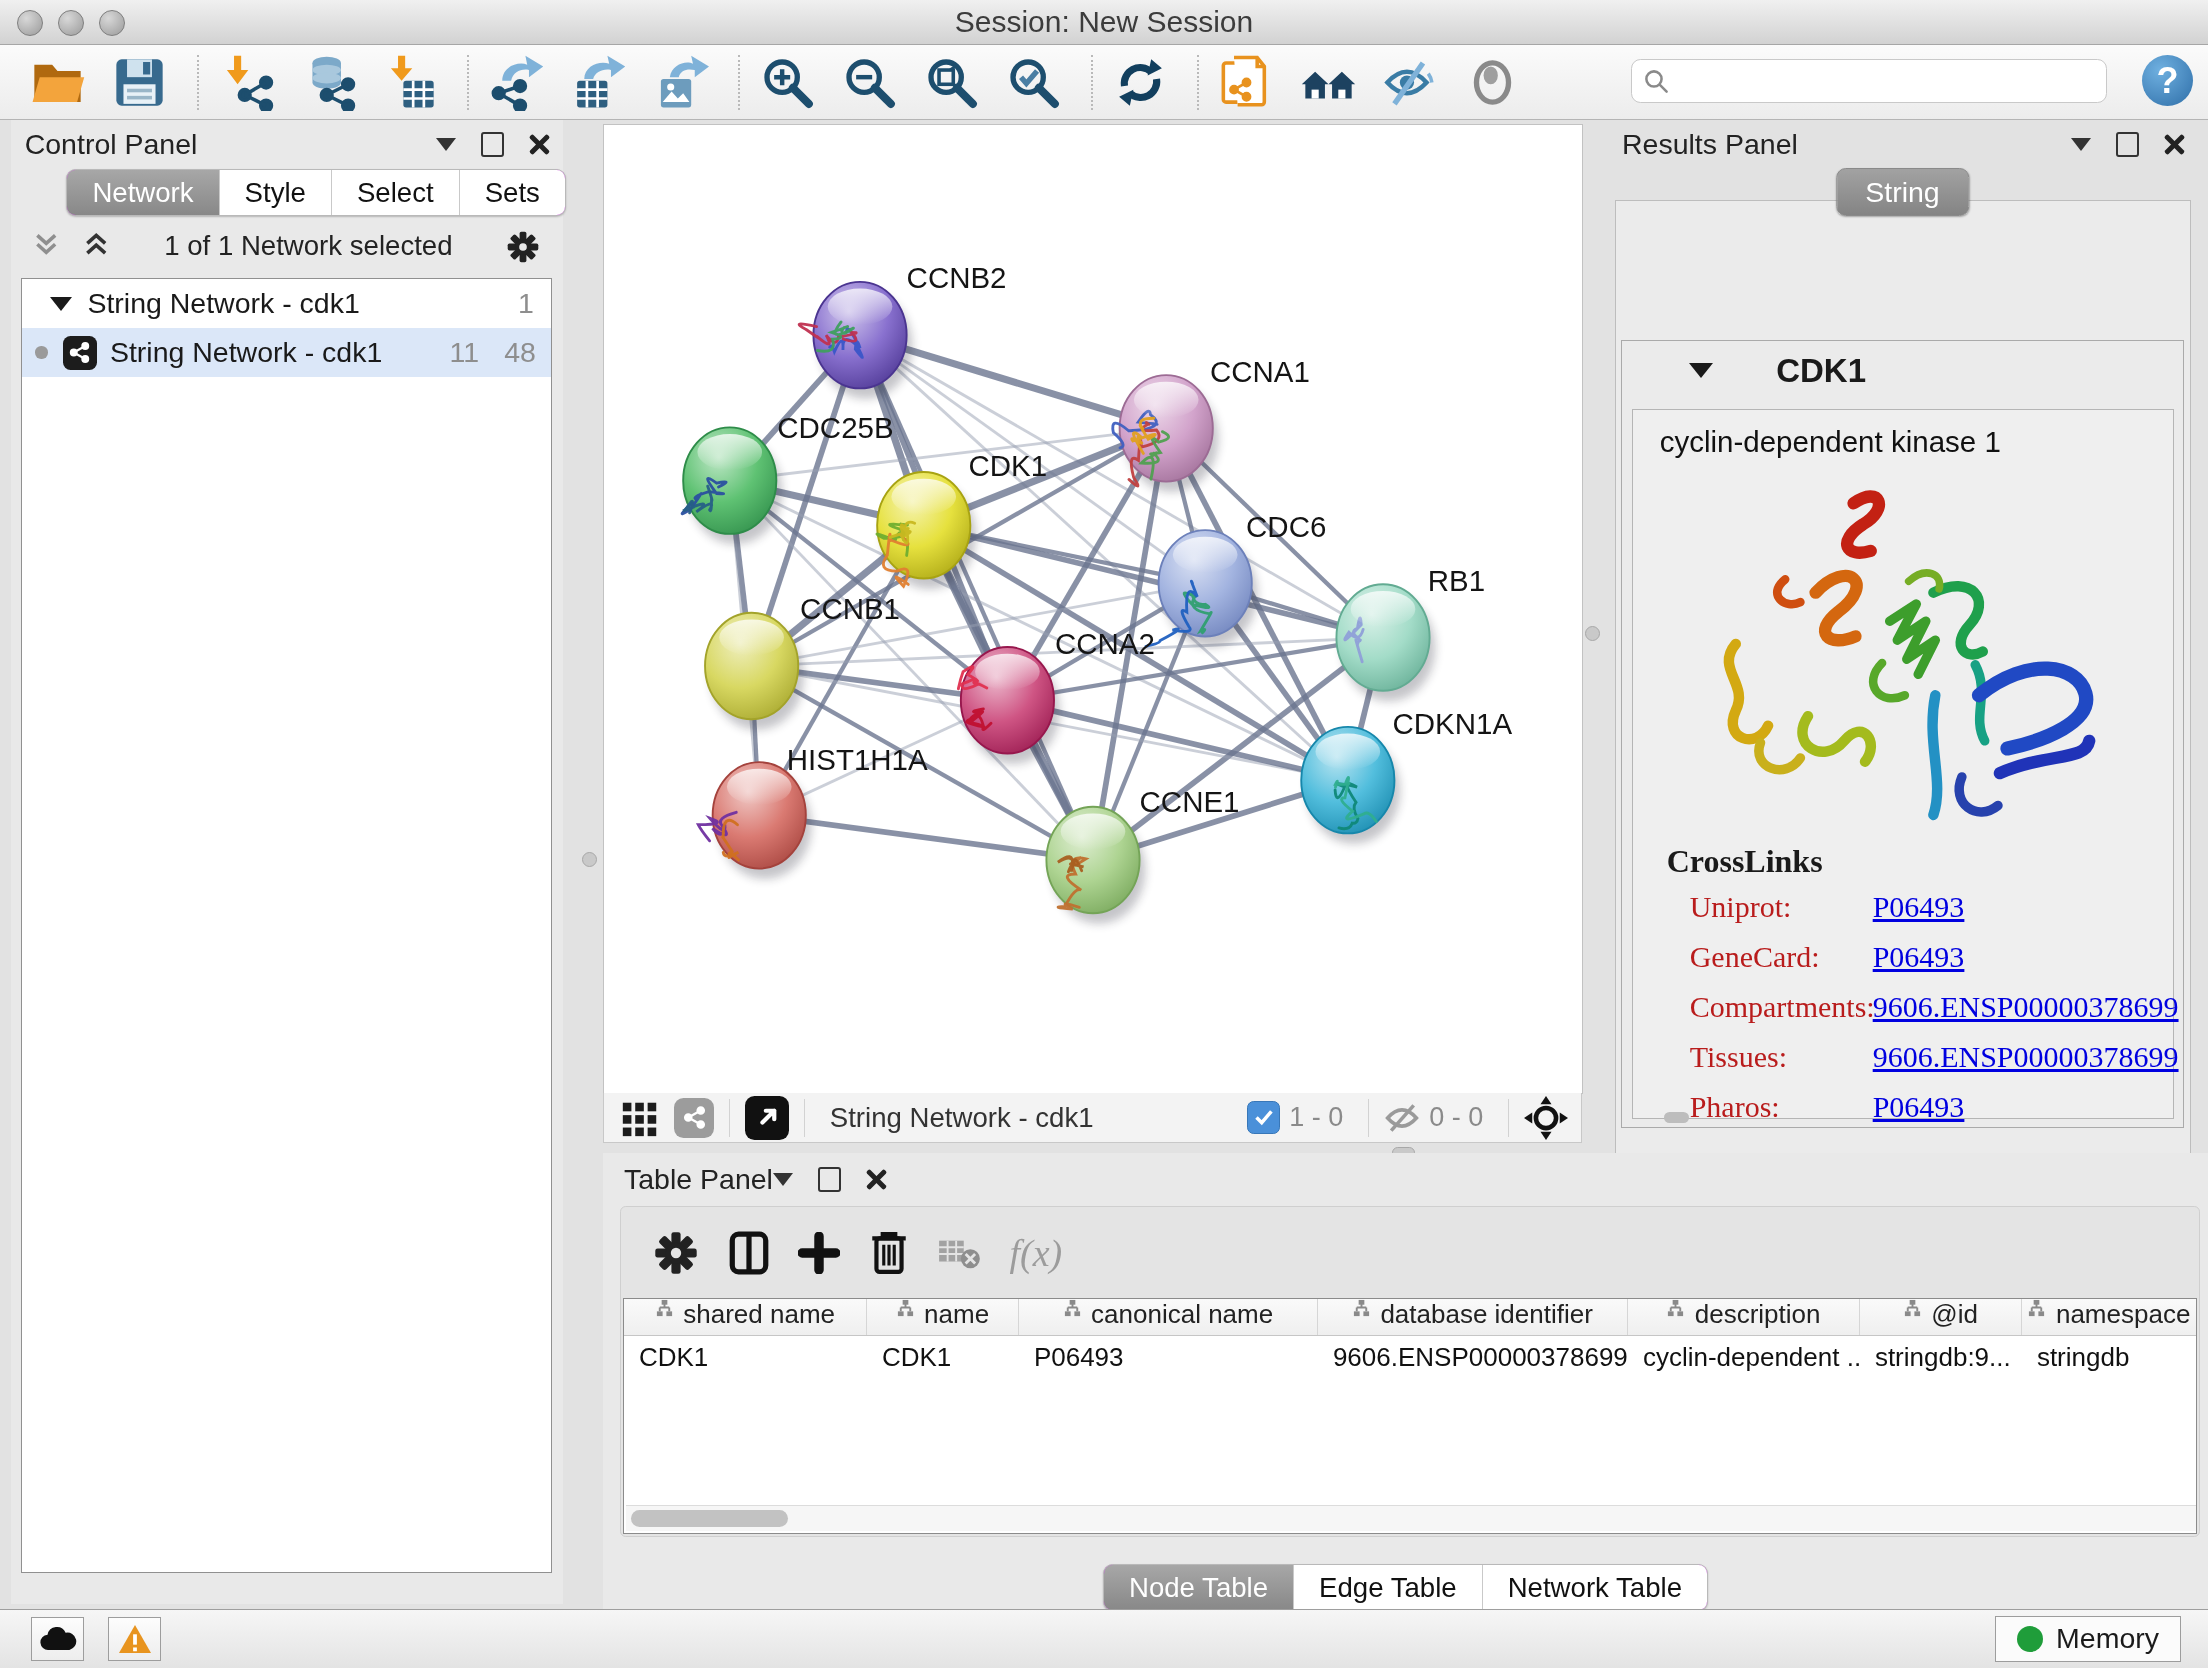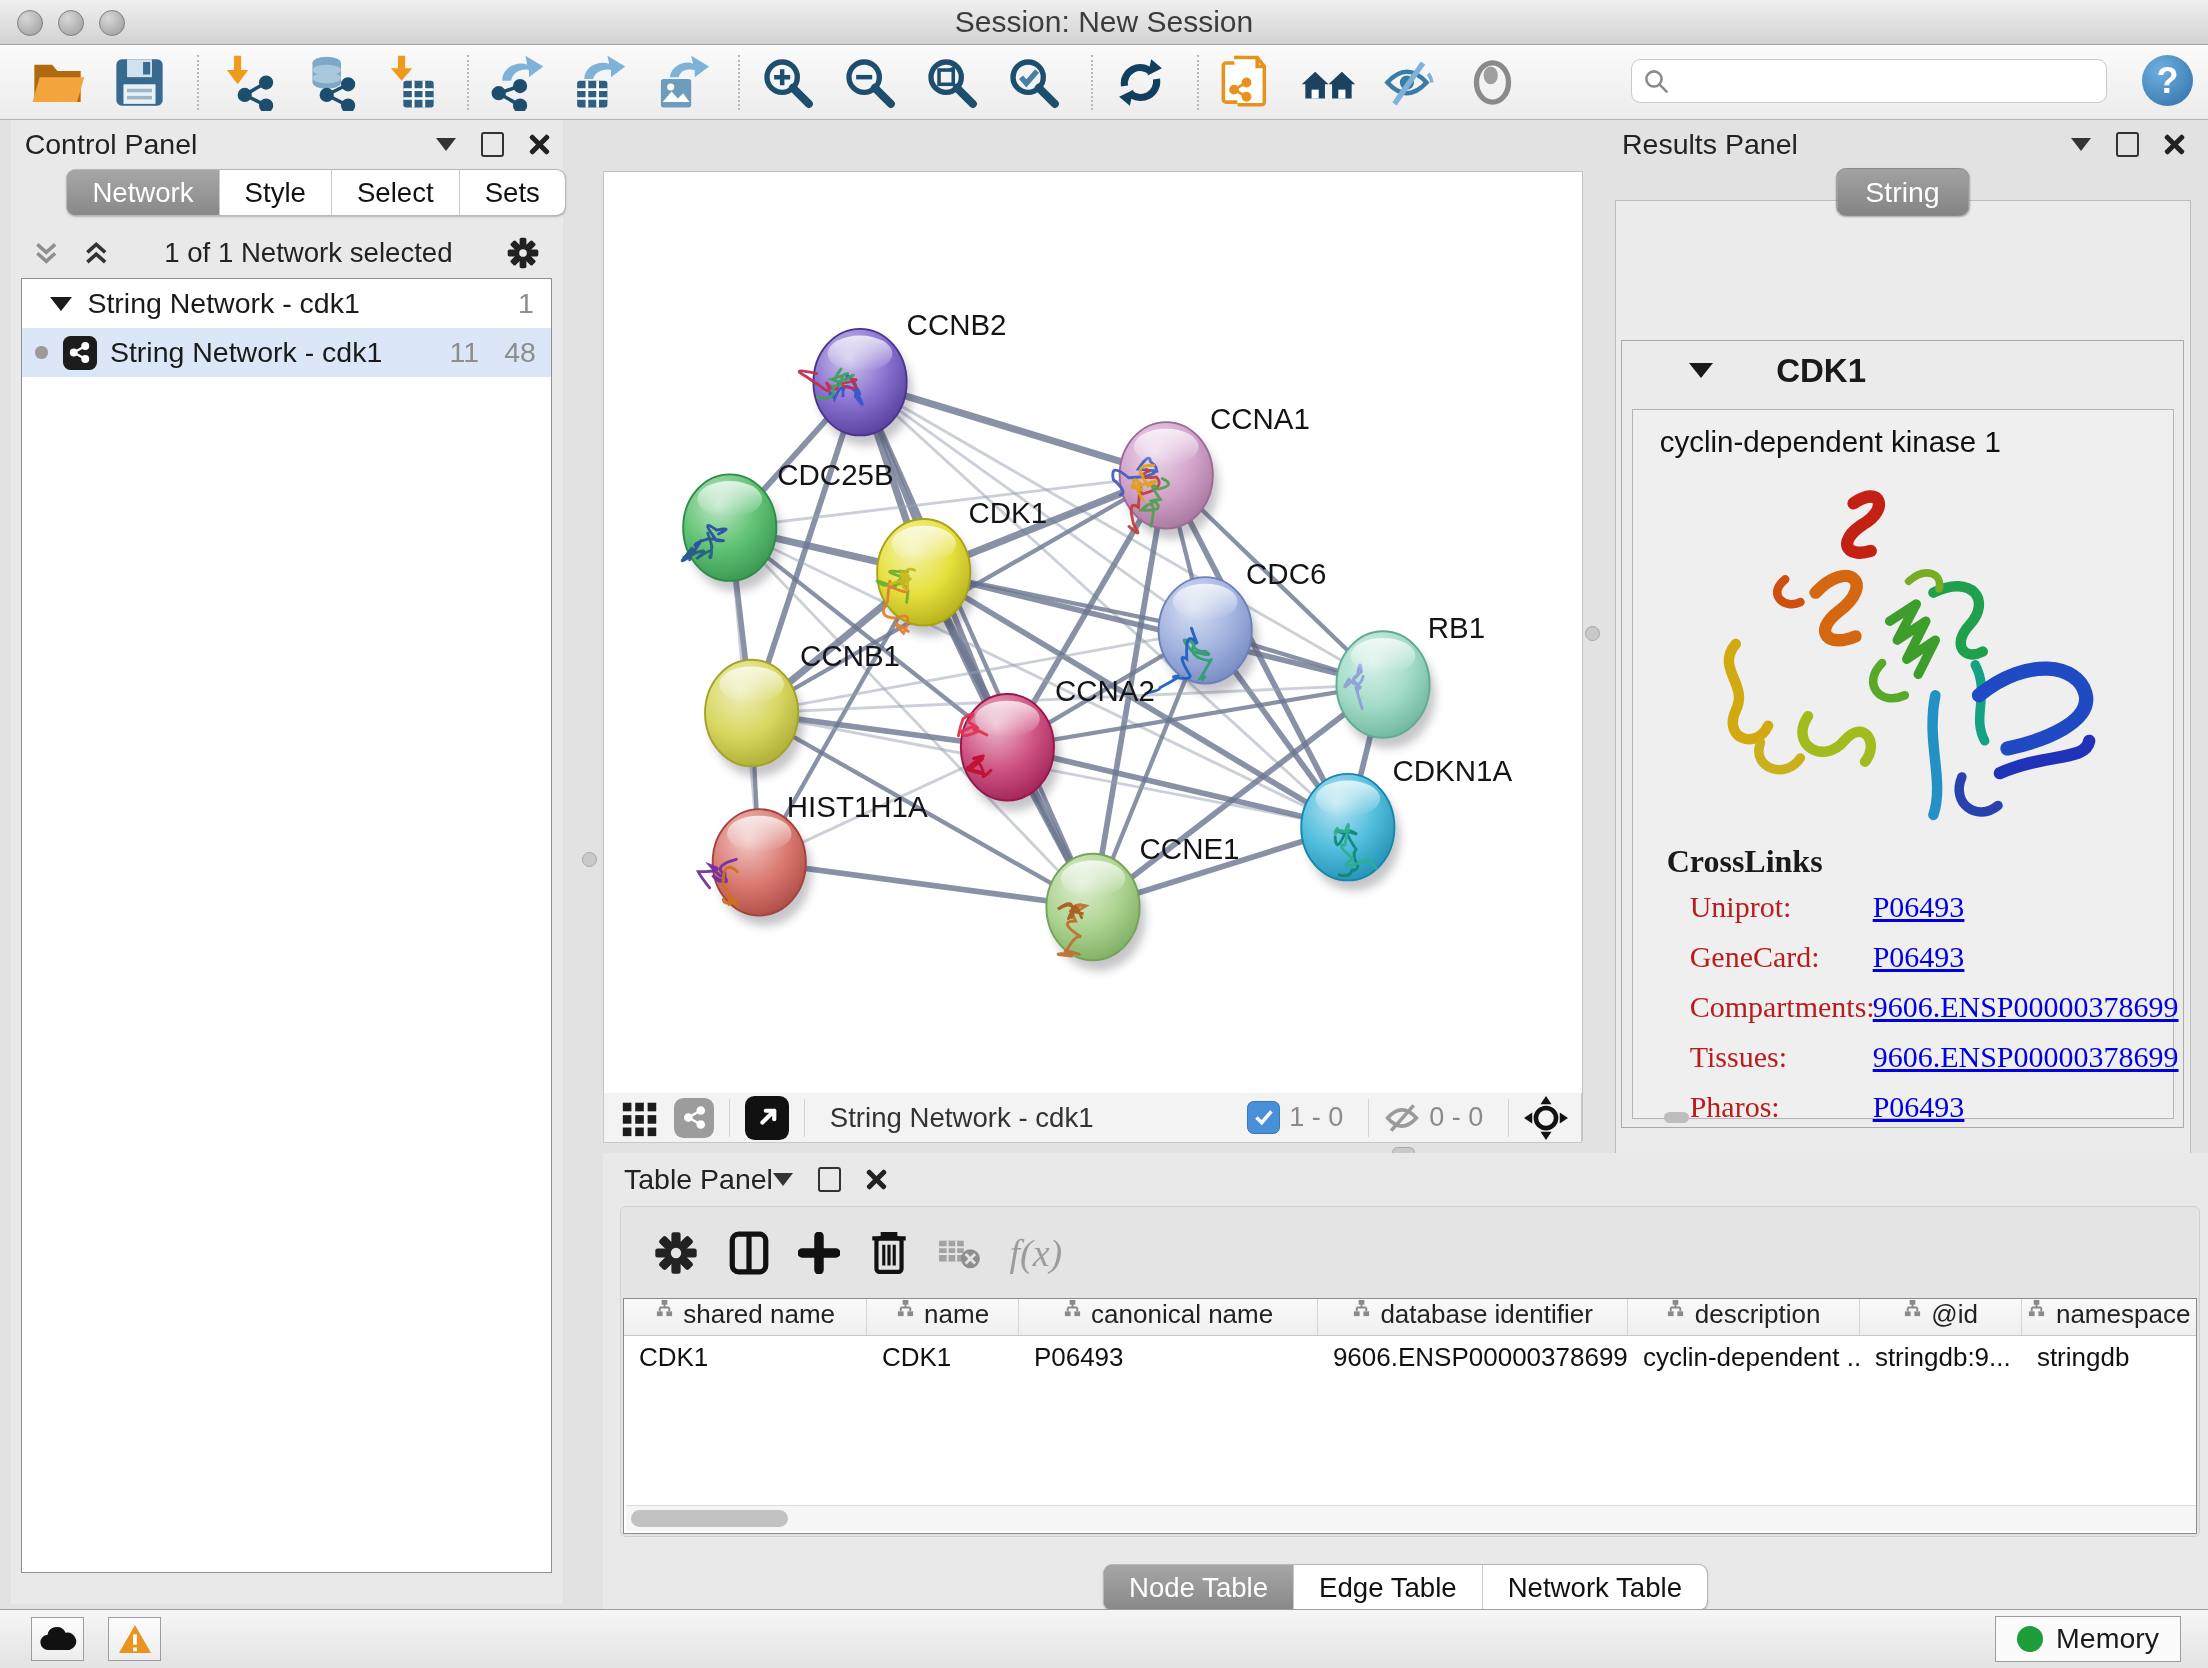--- a/index.html
+++ b/index.html
@@ -37,31 +37,31 @@
   .icn-x:before,.icn-x:after{content:"";position:absolute;left:-1.9px;top:8.6px;width:25px;height:4.8px;background:#222;border-radius:1.9px;}
   .icn-x:before{transform:rotate(45deg);}.icn-x:after{transform:rotate(-45deg);}
   .seg{display:inline-flex;border:1px solid #b9b9b9;border-radius:9.5px;overflow:hidden;box-shadow:0 1px 1.9px rgba(0,0,0,.22);background:#d946ef;}
   .seg .seg-tab{font-size:27.6px;padding:6.7px 25px;background:#fff;color:#111;border-right:1px solid #c9c9c9;white-space:nowrap;}
   .seg .seg-tab:last-child{border-right:none;}
   .seg .sel{background:linear-gradient(#a7a7a7,#888);color:#fff;}
   
   .control-panel{position:absolute;left:11.4px;top:120px;width:552px;height:1484px;background:#e9e9e9;}
   .cp-head{display:flex;justify-content:space-between;align-items:center;padding:7.6px 13.3px 0 13.3px;}
   .cp-tabs{position:absolute;left:55px;top:49px;}
-  .cp-status{position:absolute;left:0;top:110px;width:100%;height:46px;display:flex;align-items:center;}
+  .cp-status{position:absolute;left:0;top:110px;width:100%;height:46px;display:flex;}
   .chev{margin-left:21px;}
   .cp-status .stat-txt{flex:1;text-align:center;font-size:27.6px;color:#222;}
   .cp-list{position:absolute;left:9.5px;top:158px;width:531px;height:1295px;background:#fff;border:1.9px solid #909090;box-sizing:border-box;}
   .tree-row{height:49px;display:flex;align-items:center;font-size:28.5px;}
   .tree-row .cnt{color:#8e8e8e;margin-left:auto;}
   .row-sel{background:#dbe7f8;}
   .share-badge{width:34px;height:34px;border-radius:7.6px;background:#1c1c1c;display:flex;align-items:center;justify-content:center;margin-right:13.3px;}
   .dot-gray{width:12.4px;height:12.4px;border-radius:50%;background:#9a9a9a;margin:0 15px 0 13.3px;}
   
-  .net-canvas{position:absolute;left:603px;top:124px;width:978px;height:968px;background:#fff;border:1px solid #c2c2c2;box-sizing:content-box;margin-top:47px;}
+  .net-canvas{position:absolute;left:603px;top:124px;width:978px;height:968px;background:#fff;border:1px solid #c2c2c2;box-sizing:content-box;}
   .net-navbar{position:absolute;left:603px;top:1093px;width:979px;height:50px;background:#f3f3f3;
     border:1px solid #c8c8c8;border-top:none;display:flex;align-items:center;box-sizing:border-box;}
   .nv-div{height:38px;border-left:1.9px solid #d2d2d2;margin:0 15px;}
   .nv-name{font-size:27.6px;color:#333;margin-left:9.5px;}
   .nv-count{font-size:27px;color:#8a8a8a;margin:0 9.5px;}
   .checkbox{width:31px;height:31px;border-radius:6.7px;background:#4a90d9;border:1px solid #3877b8;display:flex;align-items:center;justify-content:center;}
   
   .results-panel{position:absolute;left:1605px;top:120px;width:595px;height:1018px;}
   .rp-head{display:flex;justify-content:space-between;align-items:center;padding:7.6px 15px 0 17px;}
   .rp-tab{position:absolute;left:50%;transform:translateX(-50%);top:48px;z-index:5;

